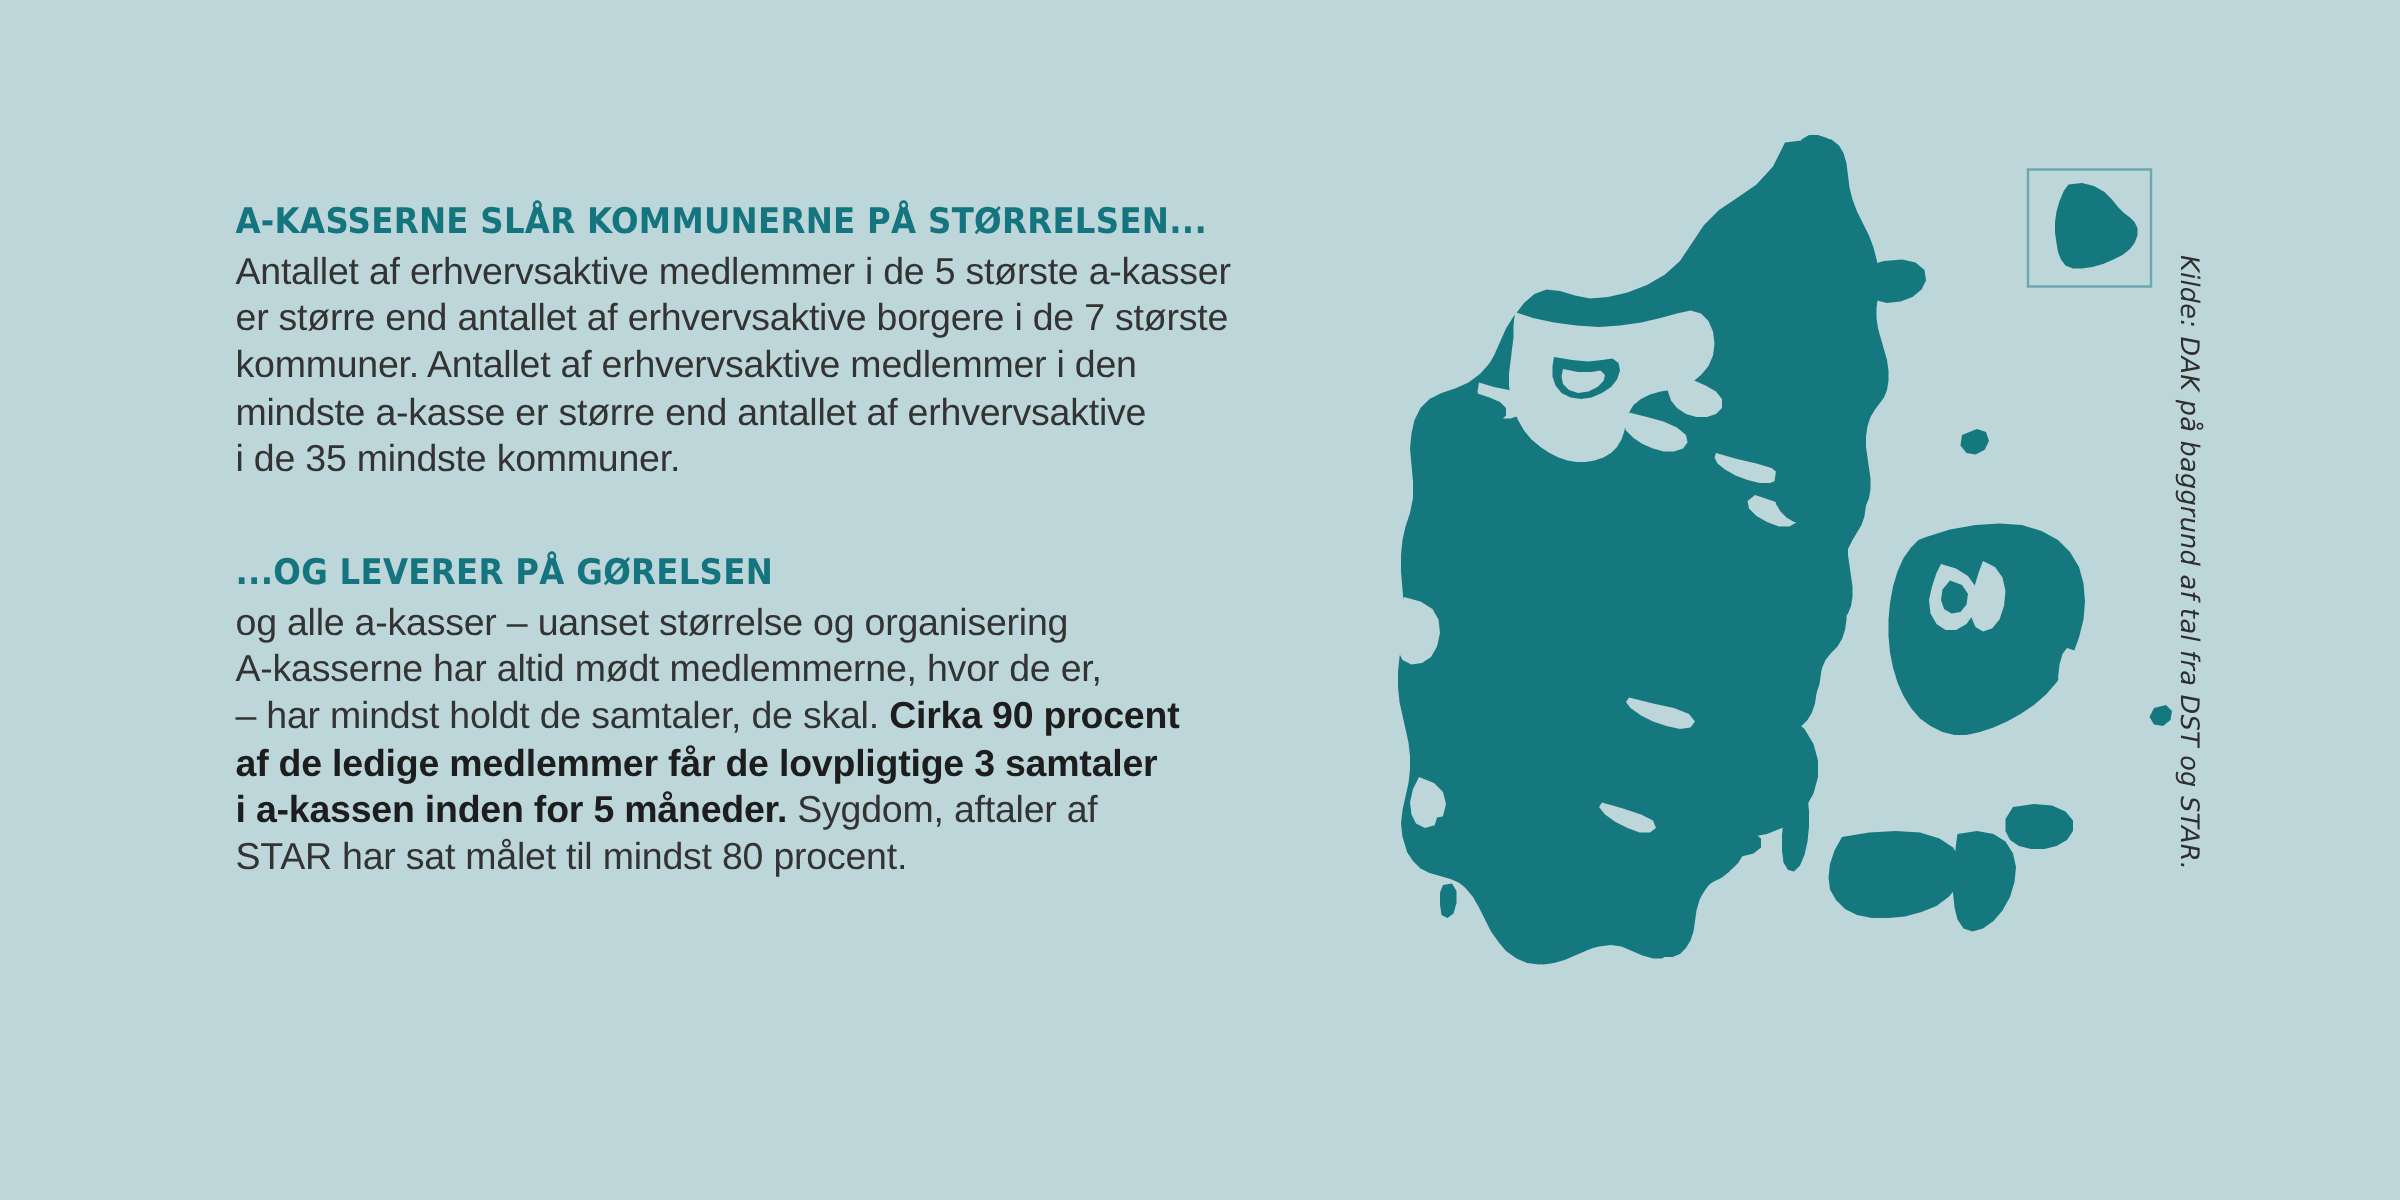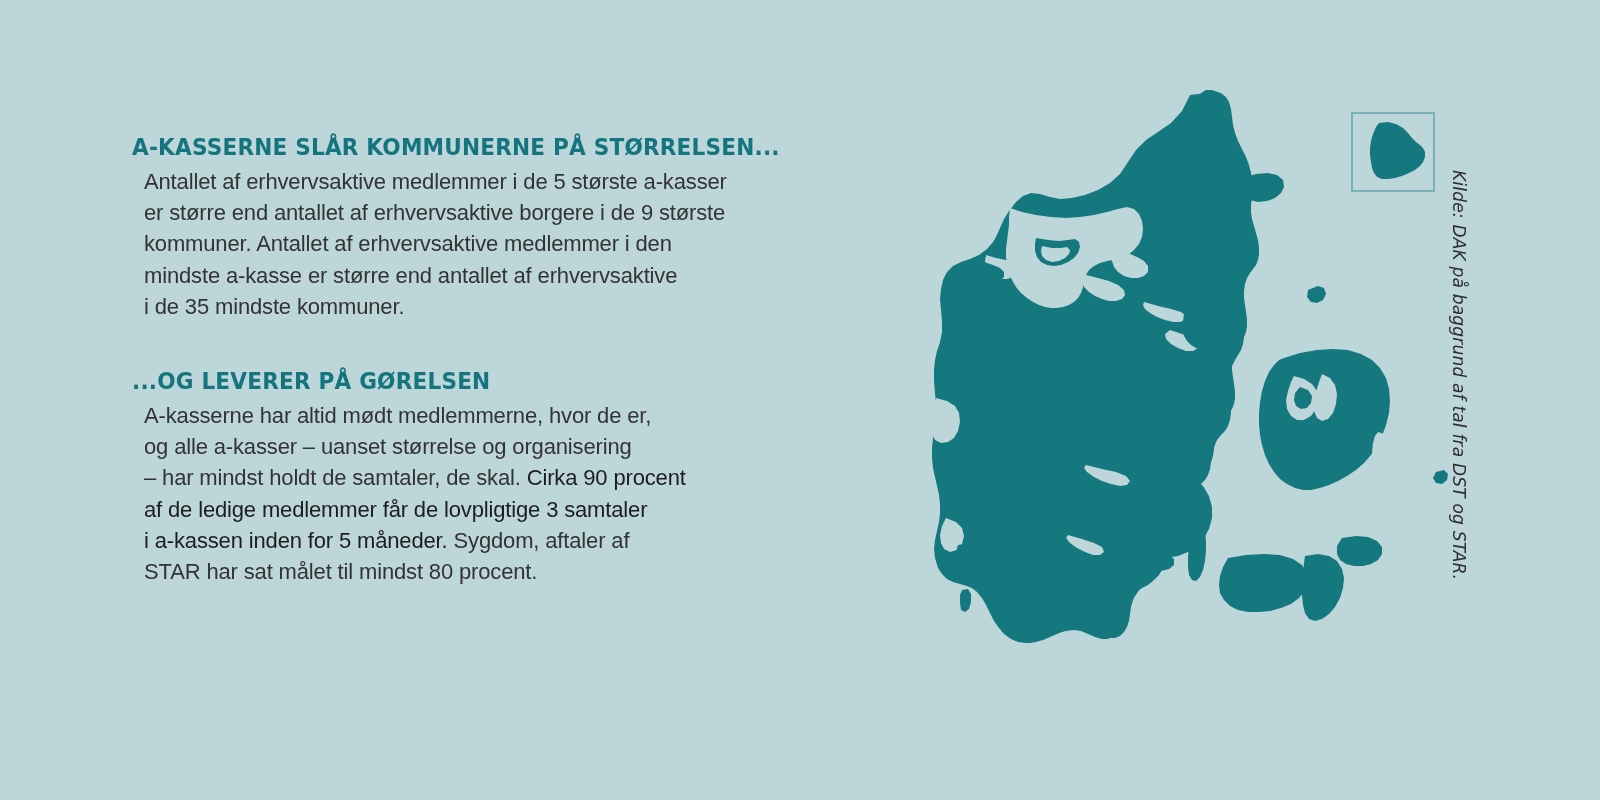--- a/index.html
+++ b/index.html
@@ -17,53 +17,52 @@
   #canvas {
     position: relative;
     width: 1600px;
     height: 800px;
     background: #bcd6da;
   }
 
   
   .text-col {
     position: absolute;
-    left: 132px;
+    left: 157px;
     top: 132px;
     width: 760px;
   }
 
   .section-heading {
     color: #15757f;
     font-family: "DejaVu Sans", sans-serif;
     font-weight: bold;
     font-size: 23.5px;
     letter-spacing: 0.2px;
     line-height: 30px;
     margin: 0 0 4px 0;
     text-transform: uppercase;
     transform: scaleX(0.92);
     transform-origin: left center;
     white-space: nowrap;
   }
 
   .body-block {
     color: #333333;
-    font-size: 22px;
+    font-size: 25px;
     line-height: 31.2px;
     letter-spacing: -0.15px;
     font-weight: 400;
-    margin-left: 12px;
   }
   .body-line {
     white-space: nowrap;
     display: block;
   }
   .body-line b {
-    font-weight: 400;
+    font-weight: 700;
     color: #1d1d1d;
   }
 
   .section-gap {
     height: 44px;
   }
 
   
   #map-wrap {
     position: absolute;
@@ -105,32 +104,32 @@
 </head>
 <body>
 
 <div id="canvas">
 
   <div class="text-col">
 
     <h2 class="section-heading">A-KASSERNE SLÅR KOMMUNERNE PÅ STØRRELSEN...</h2>
     <div class="body-block" id="body-1">
         <span class="body-line"><span>Antallet af erhvervsaktive medlemmer i de 5 største a-kasser</span></span>
-        <span class="body-line"><span>er større end antallet af erhvervsaktive borgere i de 9 største</span></span>
+        <span class="body-line"><span>er større end antallet af erhvervsaktive borgere i de 7 største</span></span>
         <span class="body-line"><span>kommuner. Antallet af erhvervsaktive medlemmer i den</span></span>
         <span class="body-line"><span>mindste a-kasse er større end antallet af erhvervsaktive</span></span>
         <span class="body-line"><span>i de 35 mindste kommuner.</span></span>
       </div>
 
     <div class="section-gap"></div>
 
     <h2 class="section-heading">...OG LEVERER PÅ GØRELSEN</h2>
     <div class="body-block" id="body-2">
+        <span class="body-line"><span>og alle a-kasser – uanset størrelse og organisering</span></span>
         <span class="body-line"><span>A-kasserne har altid mødt medlemmerne, hvor de er,</span></span>
-        <span class="body-line"><span>og alle a-kasser – uanset størrelse og organisering</span></span>
         <span class="body-line"><span>– har mindst holdt de samtaler, de skal. </span><b>Cirka 90 procent</b></span>
         <span class="body-line"><b>af de ledige medlemmer får de lovpligtige 3 samtaler</b></span>
         <span class="body-line"><b>i a-kassen inden for 5 måneder.</b><span> Sygdom, aftaler af</span></span>
         <span class="body-line"><span>STAR har sat målet til mindst 80 procent.</span></span>
       </div>
 
   </div>
 
   <div id="map-wrap">
     <svg viewBox="0 0 560 620" xmlns="http://www.w3.org/2000/svg" aria-hidden="true">

